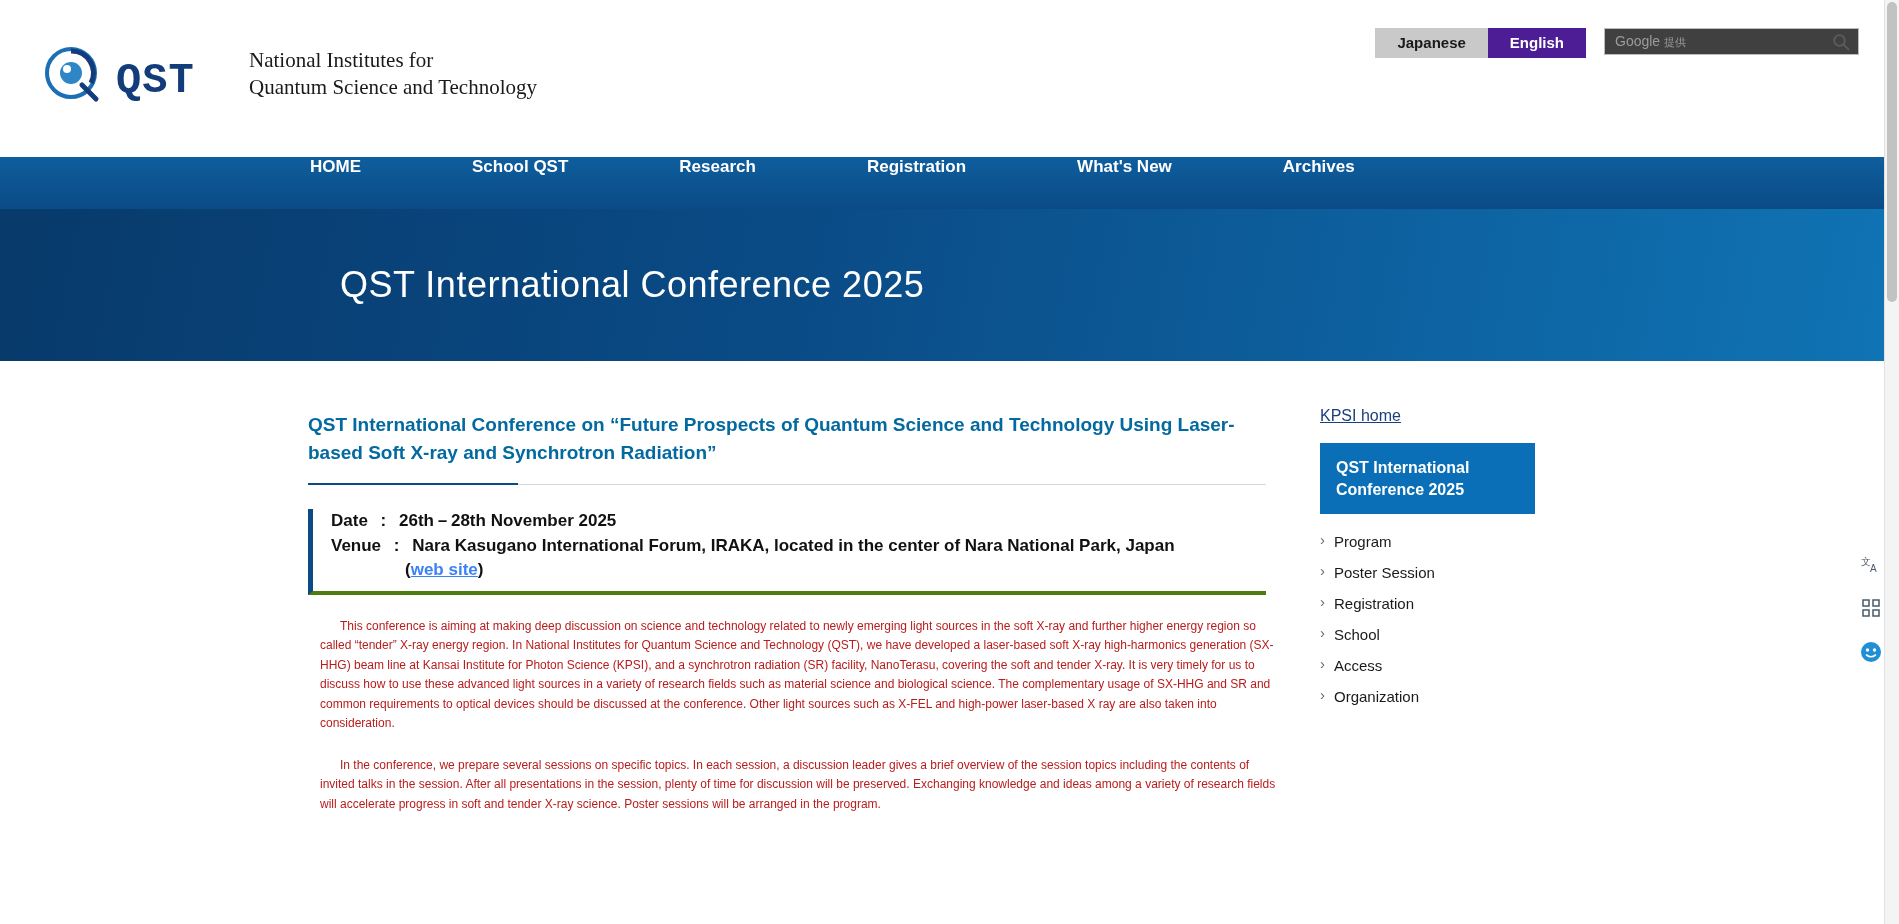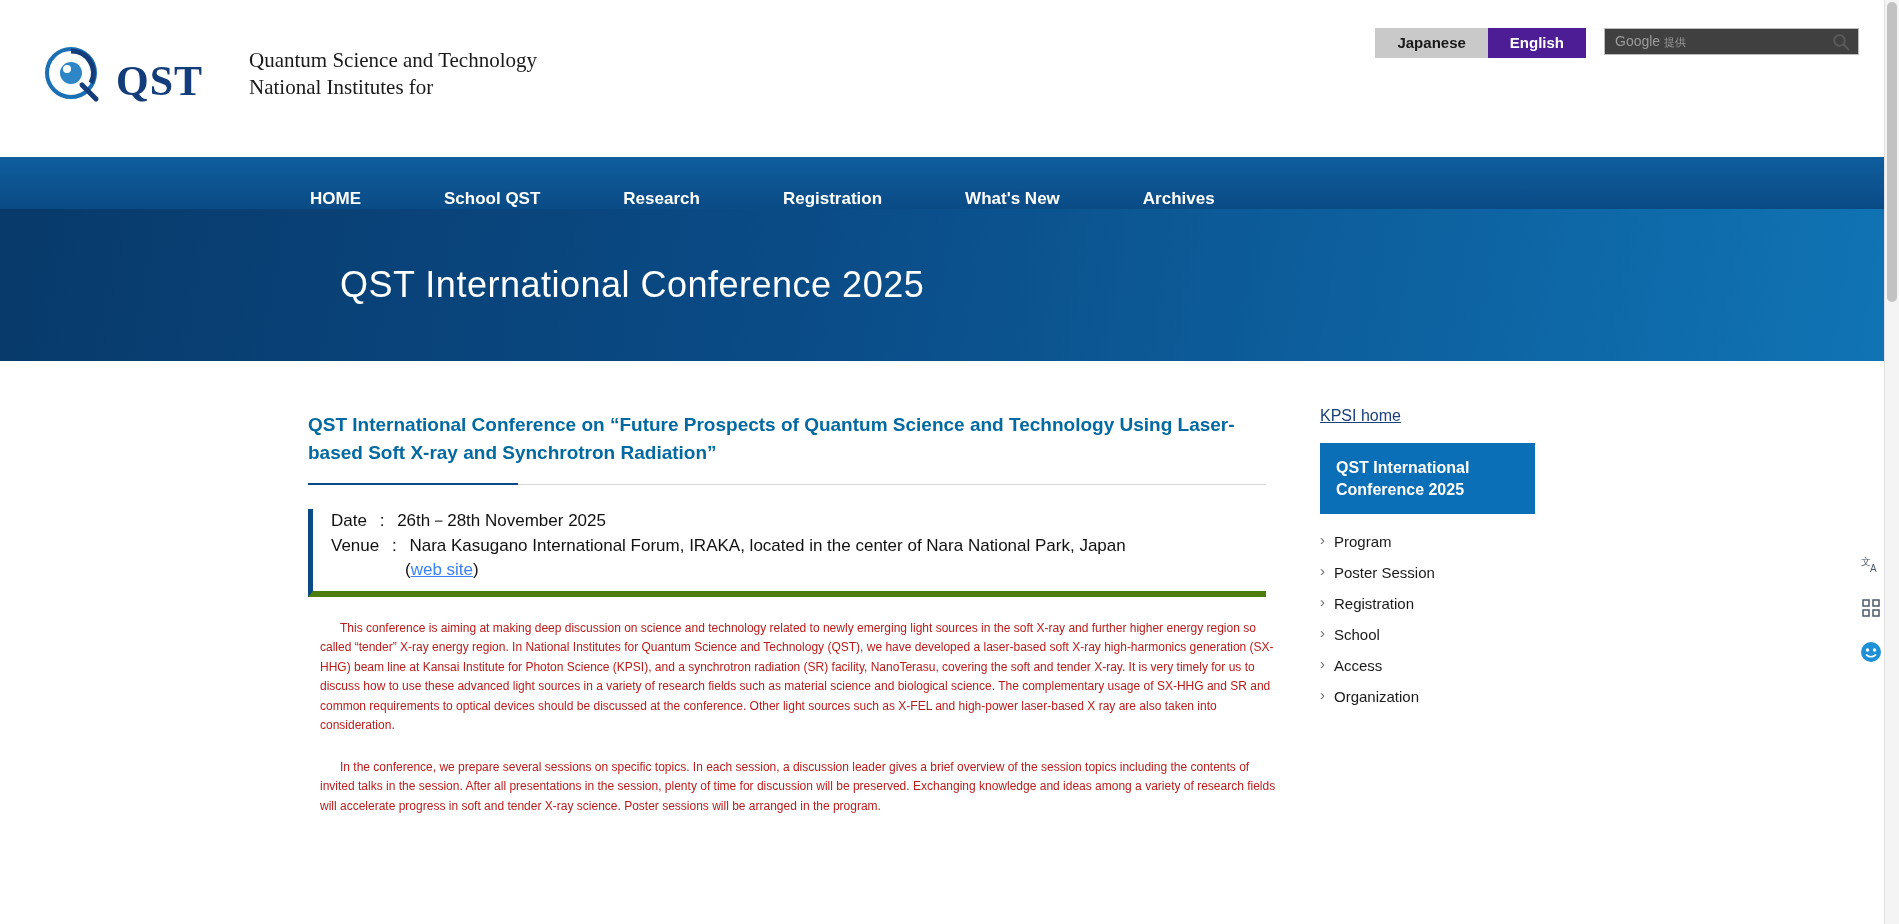--- a/index.html
+++ b/index.html
@@ -35,21 +35,21 @@
   .logo-text {
     font-family: "Liberation Serif", serif;
     color: #1a1a1a;
     line-height: 1.28;
     font-size: 21px;
     margin-left: 40px;
   }
   .logo-qst {
     position: absolute;
     left: 72px; top: 12px;
-    font-family: Liberation Serif, serif;
+    font-family: Liberation Mono, monospace;
     font-weight: bold;
     font-size: 42px;
     letter-spacing: 1px;
     color: #123c7a;
   }
 
   .lang-switch {
     position: absolute;
     right: 313px;
     top: 28px;
@@ -94,22 +94,23 @@
     width: 22px; height: 22px;
     display: flex; align-items: center; justify-content: center;
     cursor: pointer;
   }
 
   
   .globalnav {
     height: 52px;
     background: linear-gradient(to bottom, #0f5e9e 0%, #0a4b85 100%);
     display: flex;
-    align-items: flex-end;
+    align-items: flex-start;
     padding-left: 310px;
+    gap: 28px;
   }
   .globalnav a {
     color: #ffffff;
     font-size: 17px;
     font-weight: bold;
     text-decoration: none;
     margin-right: 83px;
     white-space: nowrap;
   }
 
@@ -155,26 +156,26 @@
     left: 0; bottom: -1px;
     width: 210px; height: 2px;
     background: #0a4b86;
   }
 
   .info-block {
     margin-top: 24px;
     border-left: 5px solid #0a4b86;
     padding: 0 0 0 18px;
     font-size: 17px;
-    font-weight: normal;
+    font-weight: bold;
     color: #111;
     line-height: 1.45;
     width: 958px;
     padding-bottom: 8px;
-    border-bottom: 6px solid #4d7c0f;
+    border-bottom: 4px solid #4d7c0f;
   }
   .info-row { white-space: nowrap; }
   .info-label { display: inline-block; }
   .info-sep { display: inline-block; padding: 0 8px; }
   .info-block a { color: #3b82f6; }
   .venue-2 { padding-left: 74px; }
 
   .body-p {
     margin: 22px 0 0 12px;
     font-size: 12px;
@@ -267,22 +268,22 @@
       <svg width="60" height="58" viewBox="0 0 60 58">
         <circle cx="27" cy="28" r="24" fill="none" stroke="#1a6fb5" stroke-width="4"></circle>
         <path d="M27 6 A22 22 0 0 1 47 38" fill="none" stroke="#123c7a" stroke-width="5"></path>
         <circle cx="27" cy="28" r="11" fill="#2f86c6"></circle>
         <circle cx="23" cy="24" r="4" fill="#ffffff"></circle>
         <path d="M38 40 L52 54" stroke="#123c7a" stroke-width="5" stroke-linecap="round"></path>
       </svg>
     </div>
     <div class="logo-qst">QST</div>
     <div class="logo-text" style="margin-left:145px;">
+      <div>National Institutes for</div>
       <div>Quantum Science and Technology</div>
-      <div>National Institutes for</div>
     </div>
   </div>
 
   <div class="lang-switch">
     <div class="lang-btn">Japanese</div>
     <div class="lang-btn active">English</div>
   </div>
 
   <div class="search-box">
     <div class="search-placeholder">

